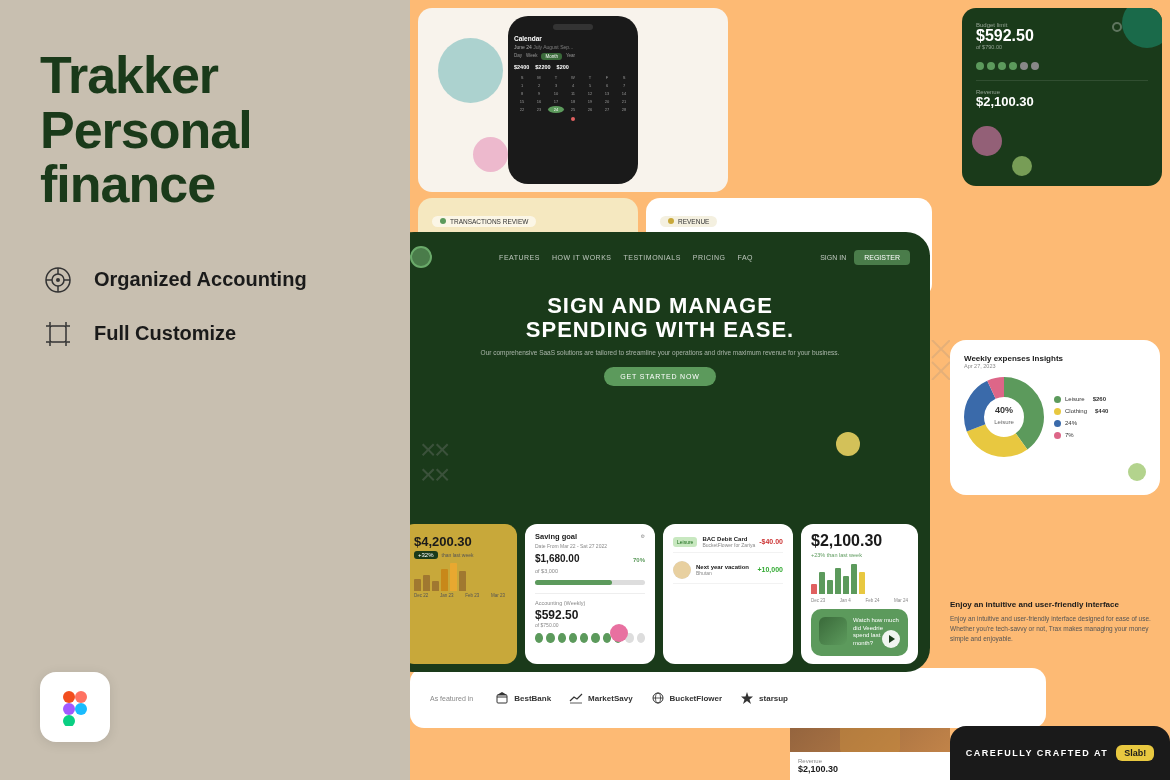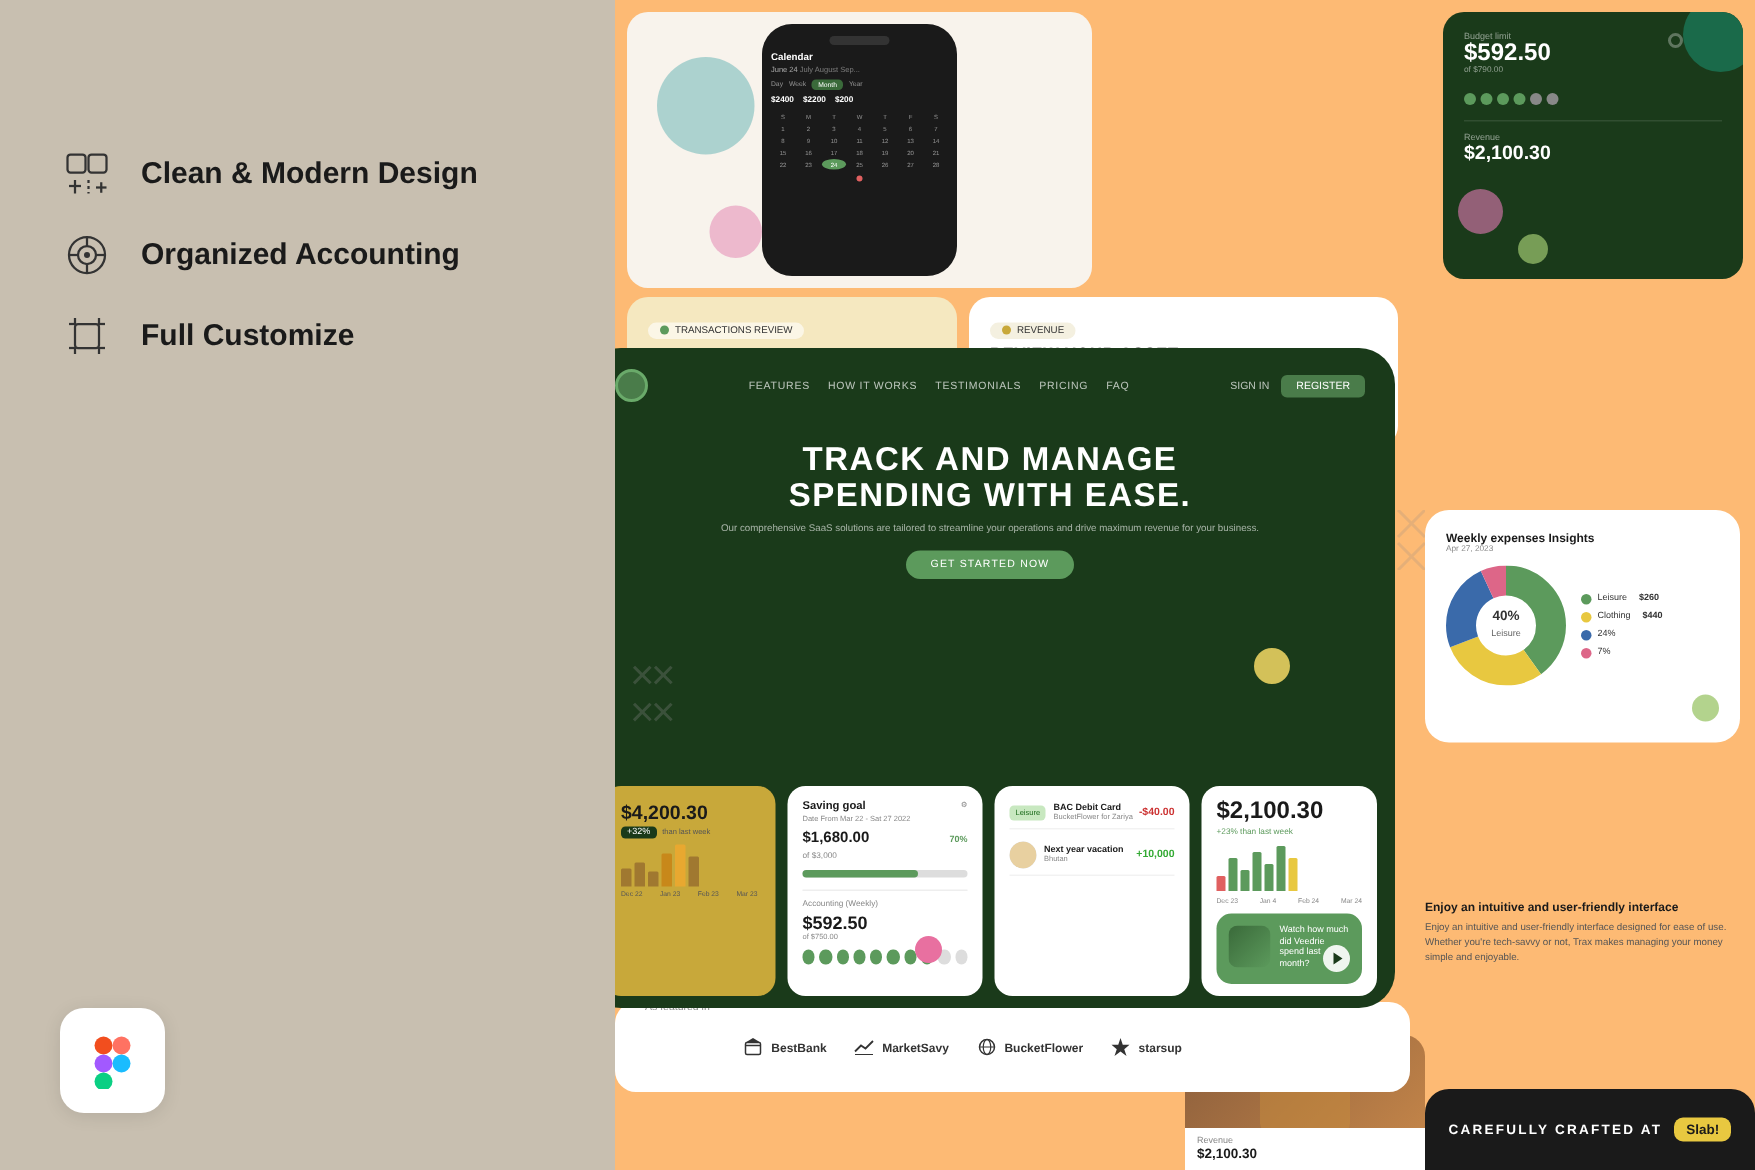--- a/index.html
+++ b/index.html
@@ -309,25 +309,26 @@
       font-family: Arial, sans-serif;
       margin-top: 4px;
       line-height: 1.4;
     }
 
     
     .brands-bar {
       position: absolute;
       bottom: 52px;
       left: 0;
-      width: 530px;
+      width: 636px;
       height: 60px;
       background: white;
       border-radius: 14px;
       display: flex;
+      align-items: center;
       padding: 0 20px;
       gap: 18px;
       z-index: 6;
     }
 
     .brands-label {
       font-size: 7px;
       color: #888;
       font-family: Arial, sans-serif;
       white-space: nowrap;
@@ -679,38 +680,28 @@
       border-bottom: 4px solid transparent;
       border-left: 6px solid #1a3a1a;
       margin-left: 1px;
     }
   </style>
 </head>
 <body>
 
 <div class="left-panel">
   <div class="title-block">
+    <div class="main-title">
+      <span>Trakker</span><br>
+      <span>Personal finance</span>
+    </div>
   </div>
 
   <div class="features-list">
 
-    <div class="feature-item">
-      <div class="feature-icon">
-        <svg viewBox="0 0 32 32" fill="none">
-          <rect x="3" y="3" width="12" height="12" rx="2" stroke="#333" stroke-width="1.5" fill="none"></rect>
-          <rect x="17" y="3" width="12" height="12" rx="2" stroke="#333" stroke-width="1.5" fill="none"></rect>
-          <line x1="8" y1="20" x2="8" y2="29" stroke="#333" stroke-width="1.5"></line>
-          <line x1="4" y1="24" x2="12" y2="24" stroke="#333" stroke-width="1.5"></line>
-          <line x1="17" y1="20" x2="17" y2="29" stroke="#333" stroke-width="1.5" stroke-dasharray="2 2"></line>
-          <line x1="22" y1="25" x2="29" y2="25" stroke="#333" stroke-width="1.5"></line>
-          <line x1="25.5" y1="21.5" x2="25.5" y2="28.5" stroke="#333" stroke-width="1.5"></line>
-        </svg>
-      </div>
-      <span class="feature-label">Clean &amp; Modern Design</span>
-    </div>
 
     <div class="feature-item">
       <div class="feature-icon">
         <svg viewBox="0 0 32 32" fill="none">
           <circle cx="16" cy="16" r="12" stroke="#333" stroke-width="1.5" fill="none"></circle>
           <circle cx="16" cy="16" r="6" stroke="#333" stroke-width="1.5" fill="none"></circle>
           <circle cx="16" cy="16" r="2" fill="#333"></circle>
           <line x1="16" y1="4" x2="16" y2="10" stroke="#333" stroke-width="1.5"></line>
           <line x1="16" y1="22" x2="16" y2="28" stroke="#333" stroke-width="1.5"></line>
           <line x1="4" y1="16" x2="10" y2="16" stroke="#333" stroke-width="1.5"></line>
@@ -882,21 +873,21 @@
         <span class="nav-link">FAQ</span>
       </div>
       <div class="nav-actions">
         <span class="nav-signin">SIGN IN</span>
         <span class="nav-register">REGISTER</span>
       </div>
     </div>
 
     <div class="hero-section">
       <div class="hero-title">
-        <span>TRACK AND MANAGE</span><br>
+        <span>SIGN AND MANAGE</span><br>
         <span>SPENDING WITH EASE.</span>
       </div>
       <div class="hero-sub">Our comprehensive SaaS solutions are tailored to streamline your operations and drive maximum revenue for your business.</div>
       <div class="hero-cta">GET STARTED NOW</div>
     </div>
 
     <div style="position:absolute;width:24px;height:24px;border-radius:50%;background:#e8d060;right:70px;top:200px;opacity:0.9;"></div>
 
     <div style="position:absolute;bottom:0;left:0;right:0;padding:0 12px 8px;display:flex;gap:8px;">
 

